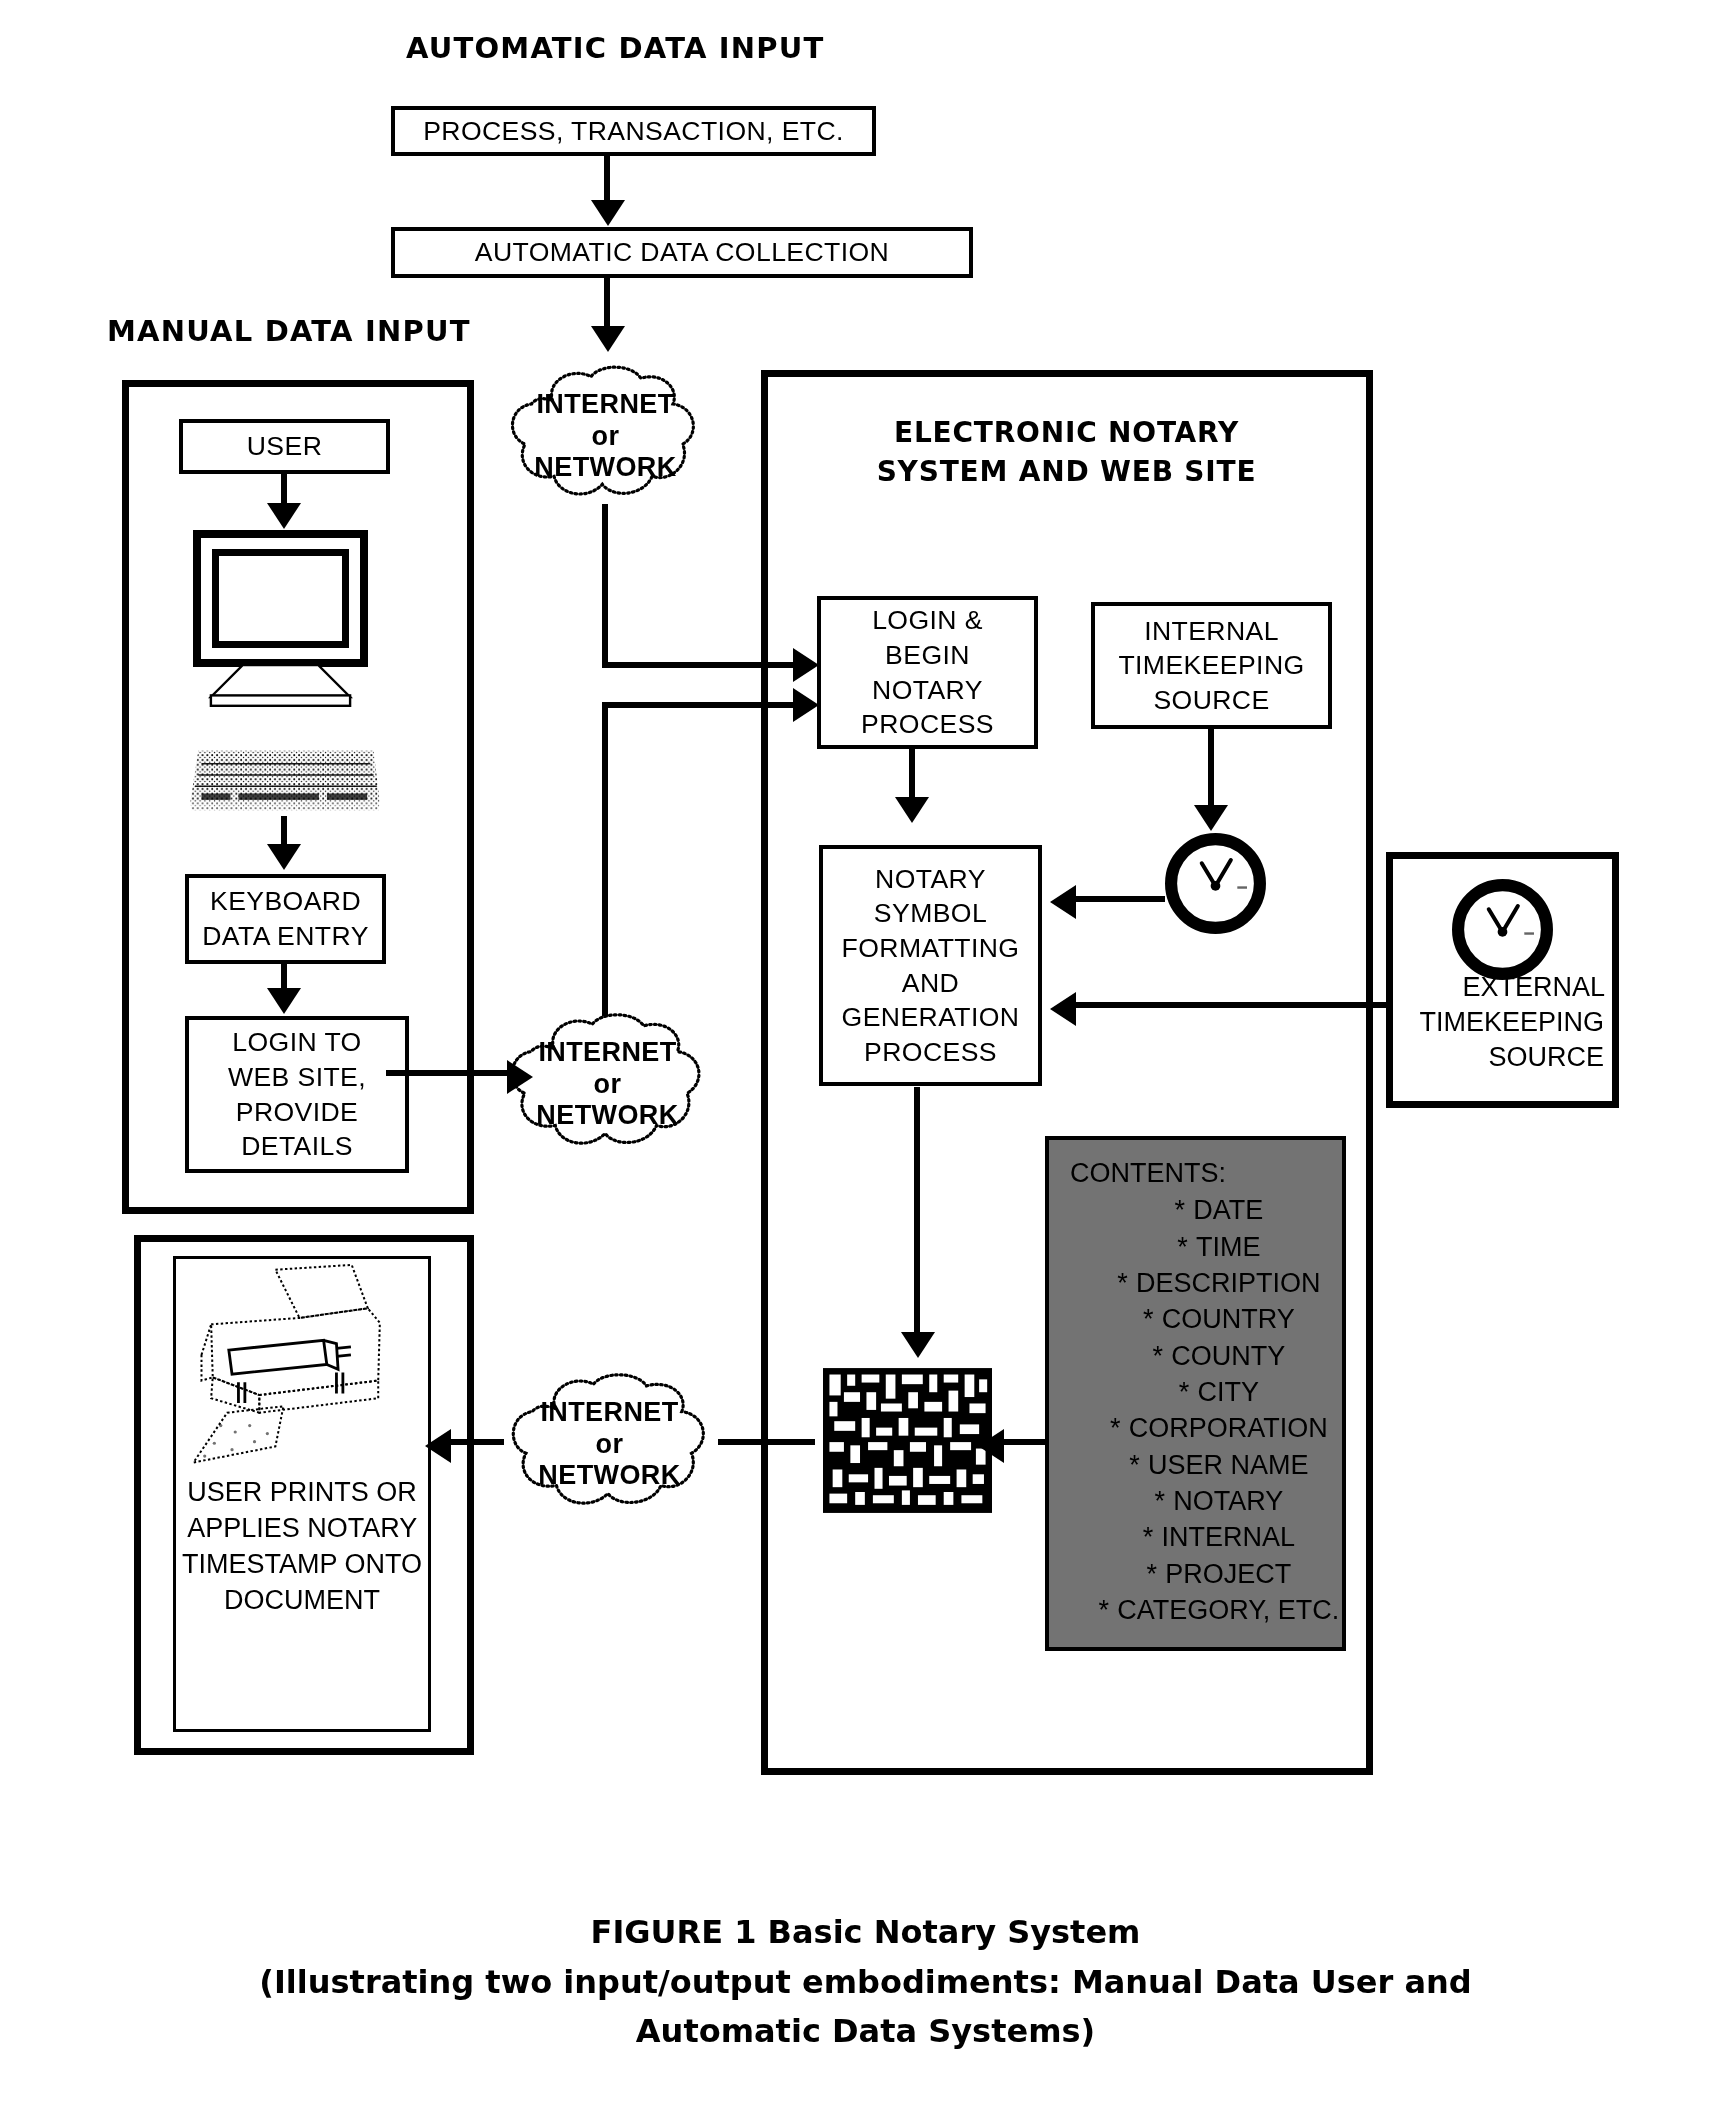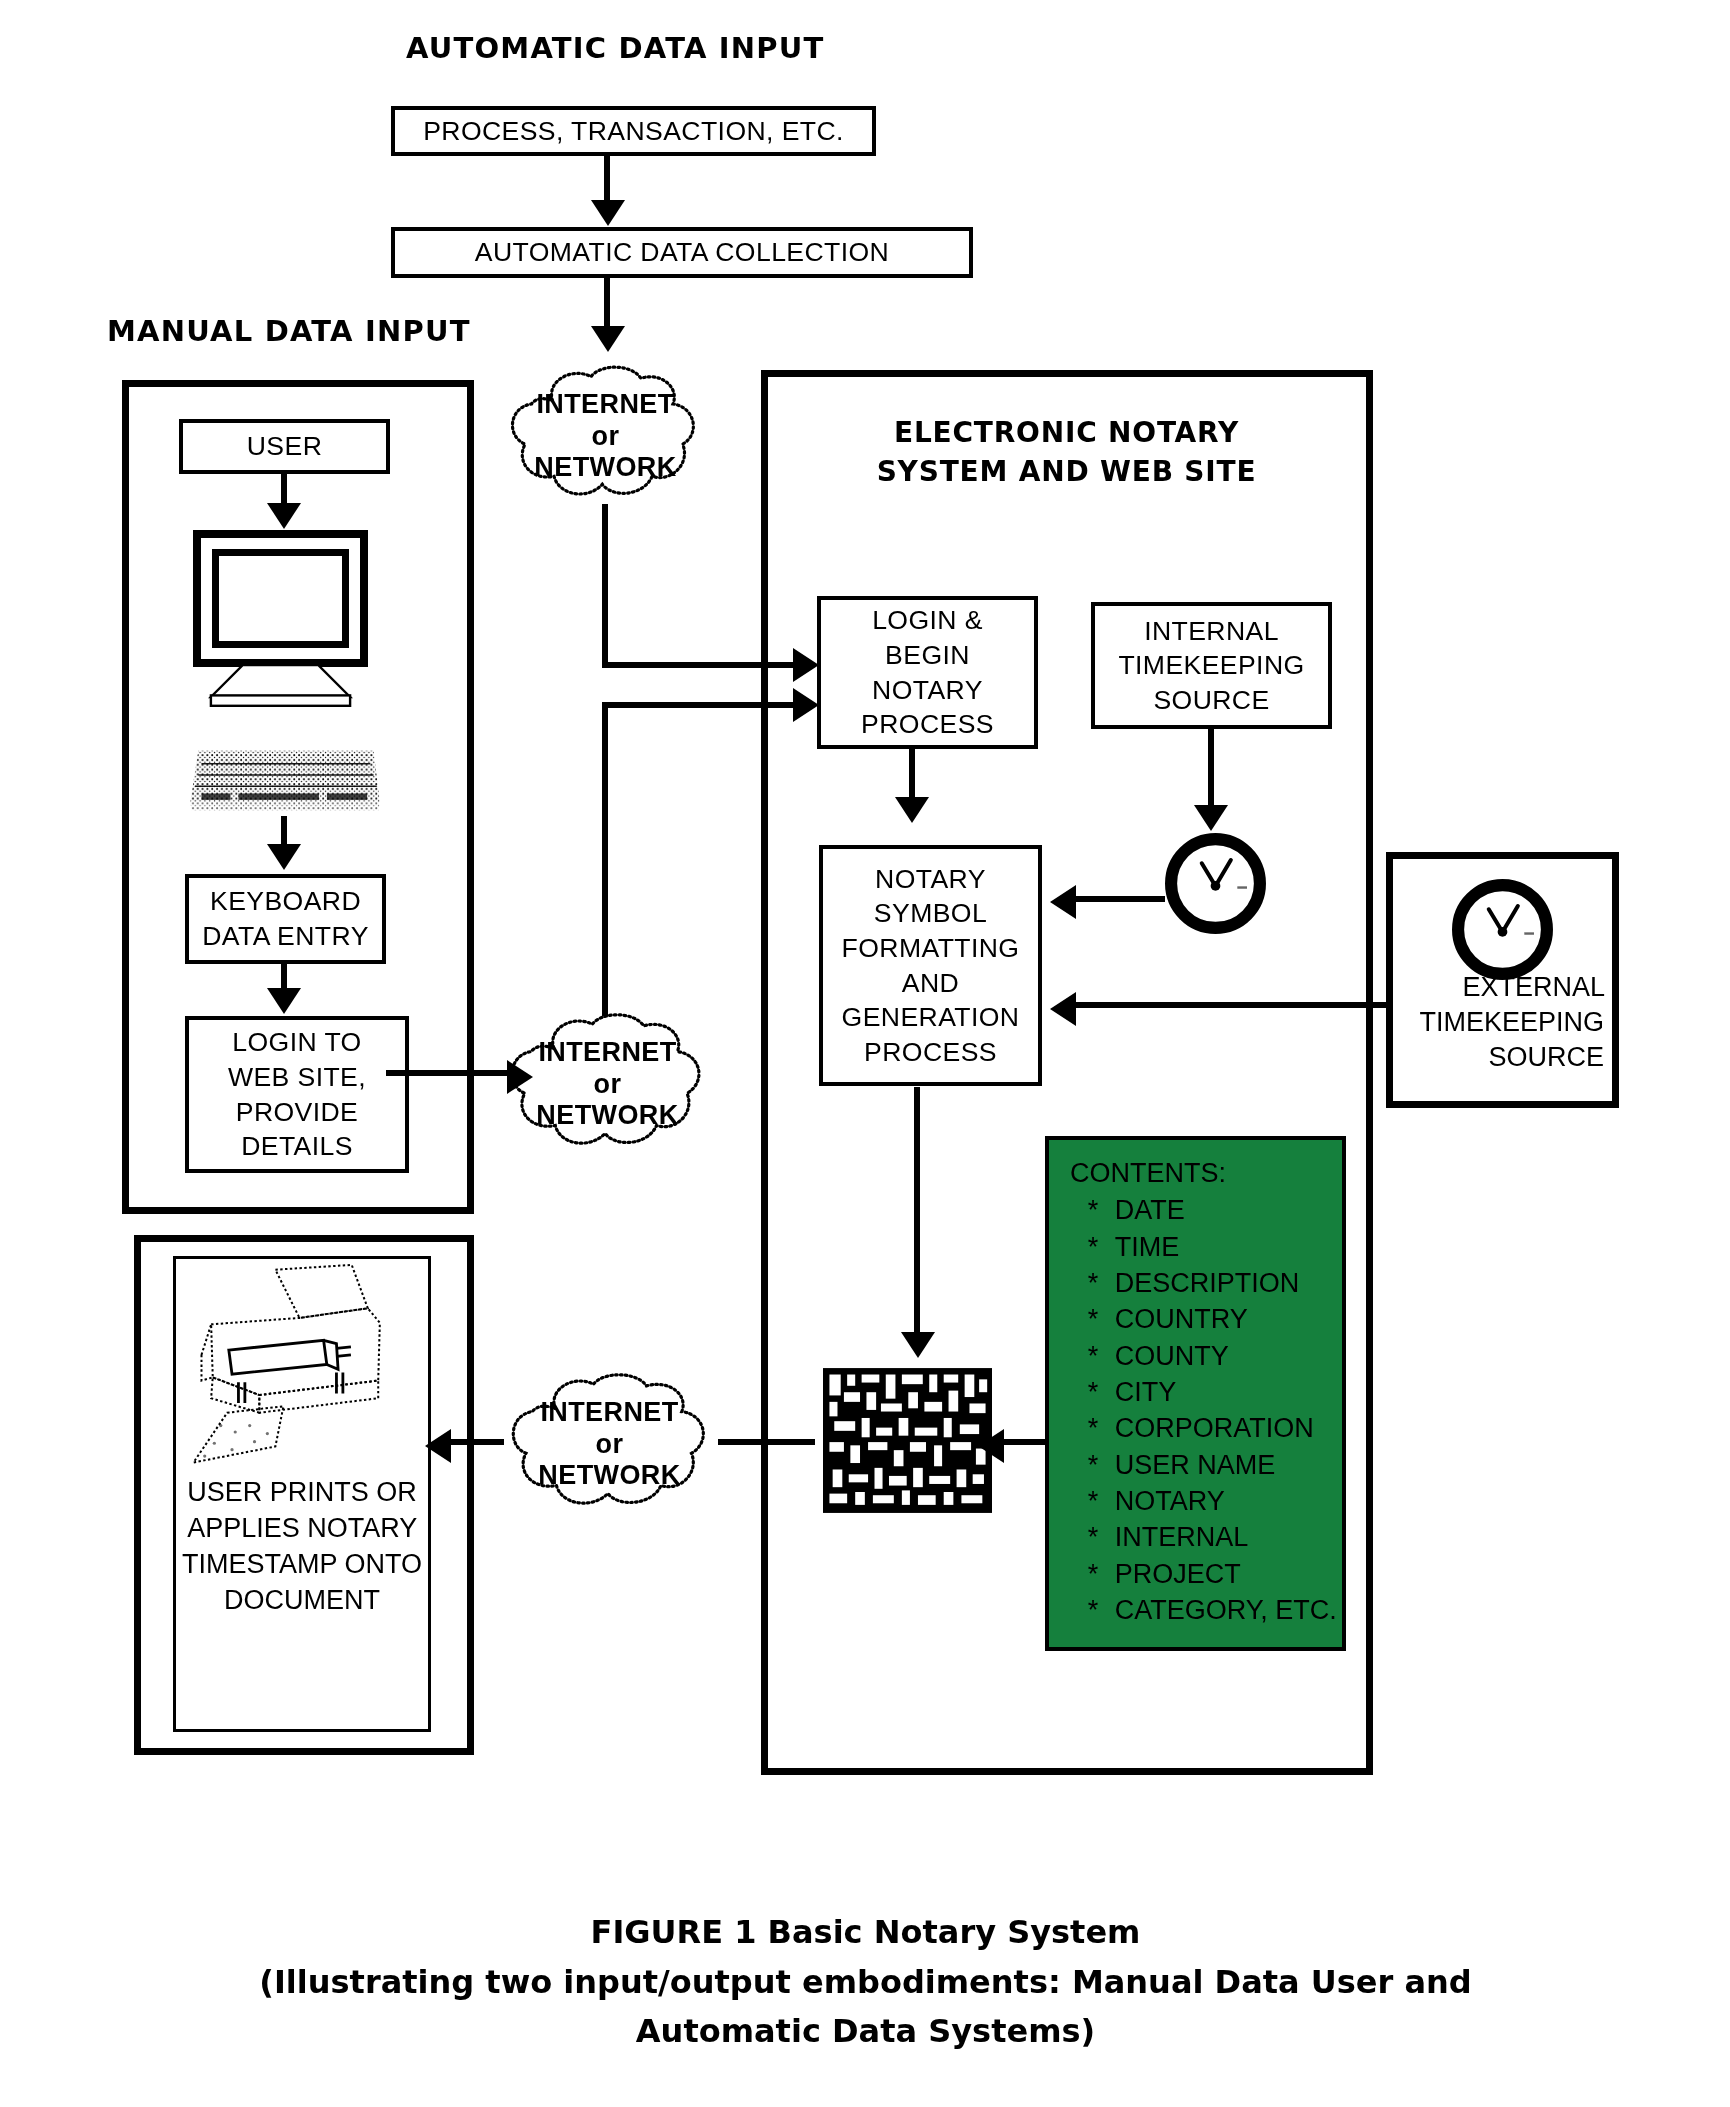--- a/index.html
+++ b/index.html
@@ -74,28 +74,28 @@
     display:flex;flex-direction:column;align-items:center;justify-content:center;
     font-weight:bold;font-size:27px;line-height:1.18;text-align:center;
     letter-spacing:0.4px;
   }
   .cloud .cloud-label .mid{font-weight:bold;font-size:27px;}
 
   
   .contents{
     border:4px solid #000;
     box-sizing:border-box;
-    background:#15803d;
+    background:#737373;
     padding:14.5px 0 0 21px;
     font-size:27px;
     line-height:1.345;
     text-align:left;
   }
   .contents .hdr{margin-bottom:1.6px;}
-  .contents ul{list-style:none;margin:0;padding:0 0 0 17.7px;}
+  .contents ul{list-style:none;margin:0;padding:0 0 0 17.7px;text-align:center;}
   .contents li{white-space:nowrap;}
   .contents li .ast{display:inline-block;width:27px;}
 
   
   .caption{
     position:absolute;width:100%;text-align:center;
     font-family:"DejaVu Sans", sans-serif;
     font-weight:bold;font-size:32px;line-height:1.55;
   }
 

